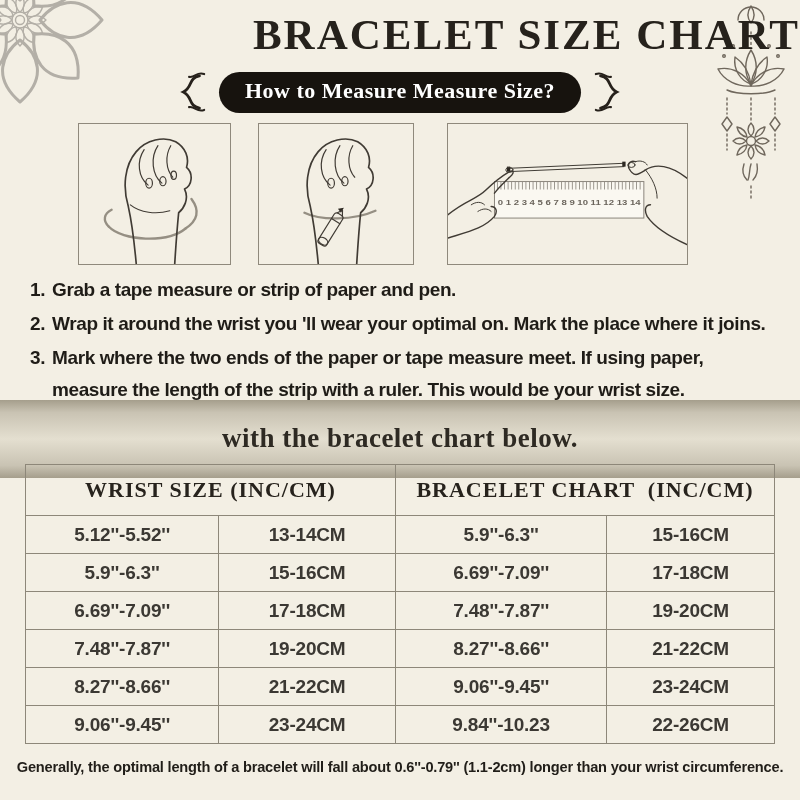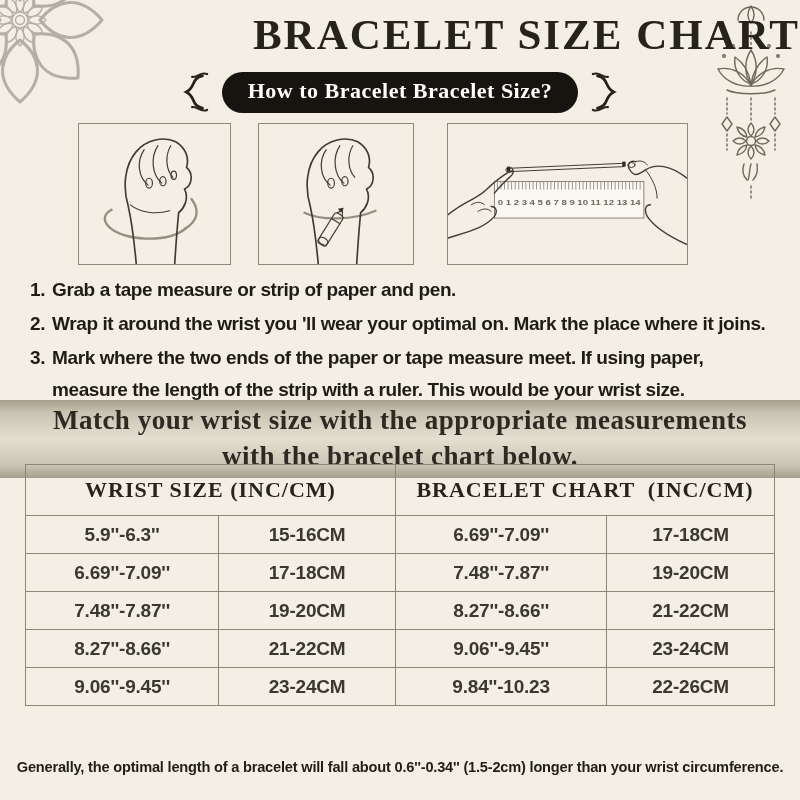--- a/index.html
+++ b/index.html
@@ -201,21 +201,21 @@
 <div class="page-title">BRACELET SIZE CHART</div>
 
 <div class="badge-row">
   <svg class="flourish" viewBox="0 0 36 48" aria-hidden="true">
     <g fill="none" stroke="#26211b" stroke-linecap="round">
       <path d="M28,7 C16,9 21,19 11,24 C21,29 16,39 28,41" stroke-width="3"></path>
       <path d="M33,5 C25,2 24,9 17,8" stroke-width="2.2"></path>
       <path d="M33,43 C25,46 24,39 17,40" stroke-width="2.2"></path>
     </g>
   </svg>
-  <div class="badge-pill">How to Bracelet Bracelet Size?</div>
+  <div class="badge-pill">How to Measure Measure Size?</div>
   <svg class="flourish right" viewBox="0 0 36 48" aria-hidden="true">
     <g fill="none" stroke="#26211b" stroke-linecap="round">
       <path d="M28,7 C16,9 21,19 11,24 C21,29 16,39 28,41" stroke-width="3"></path>
       <path d="M33,5 C25,2 24,9 17,8" stroke-width="2.2"></path>
       <path d="M33,43 C25,46 24,39 17,40" stroke-width="2.2"></path>
     </g>
   </svg>
 </div>
 
 <div class="illus-box" id="box1">
@@ -285,39 +285,44 @@
     <span class="step-num">2.</span>
     <span class="step-text">Wrap it around the wrist you 'll wear your optimal on. Mark the place where it joins.</span>
   </div>
   <div class="step">
     <span class="step-num">3.</span>
     <span class="step-text">Mark where the two ends of the paper or tape measure meet. If using paper, measure the length of the strip with a ruler. This would be your wrist size.</span>
   </div>
 </div>
 
 <div class="banner">
-  <div>Match your wrist size with the appropriate measurements</div>
   <div>with the bracelet chart below.</div>
 </div>
 
 <table class="size-table">
   <colgroup>
     <col style="width:25.8%">
       <col style="width:23.6%">
       <col style="width:28.2%">
       <col style="width:22.4%">
   </colgroup>
   <thead>
     <tr>
       <th colspan="2">WRIST SIZE (INC/CM)</th>
       <th colspan="2">BRACELET CHART  (INC/CM)</th>
     </tr>
   </thead>
   <tbody>
     <tr>
+      <td>5.12''-5.52''</td>
+      <td>13-14CM</td>
+      <td>5.9''-6.3''</td>
+      <td>15-16CM</td>
+    </tr>
+    <tr>
       <td>5.9''-6.3''</td>
       <td>15-16CM</td>
       <td>6.69''-7.09''</td>
       <td>17-18CM</td>
     </tr>
     <tr>
       <td>6.69''-7.09''</td>
       <td>17-18CM</td>
       <td>7.48''-7.87''</td>
       <td>19-20CM</td>
@@ -336,13 +341,13 @@
     </tr>
     <tr>
       <td>9.06''-9.45''</td>
       <td>23-24CM</td>
       <td>9.84''-10.23</td>
       <td>22-26CM</td>
     </tr>
   </tbody>
 </table>
 
-<div class="footer-note">Generally, the optimal length of a bracelet will fall about 0.6''-0.34'' (1.5-2cm) longer than your wrist circumference.</div>
+<div class="footer-note">Generally, the optimal length of a bracelet will fall about 0.6''-0.79'' (1.1-2cm) longer than your wrist circumference.</div>
 
 </body></html>

